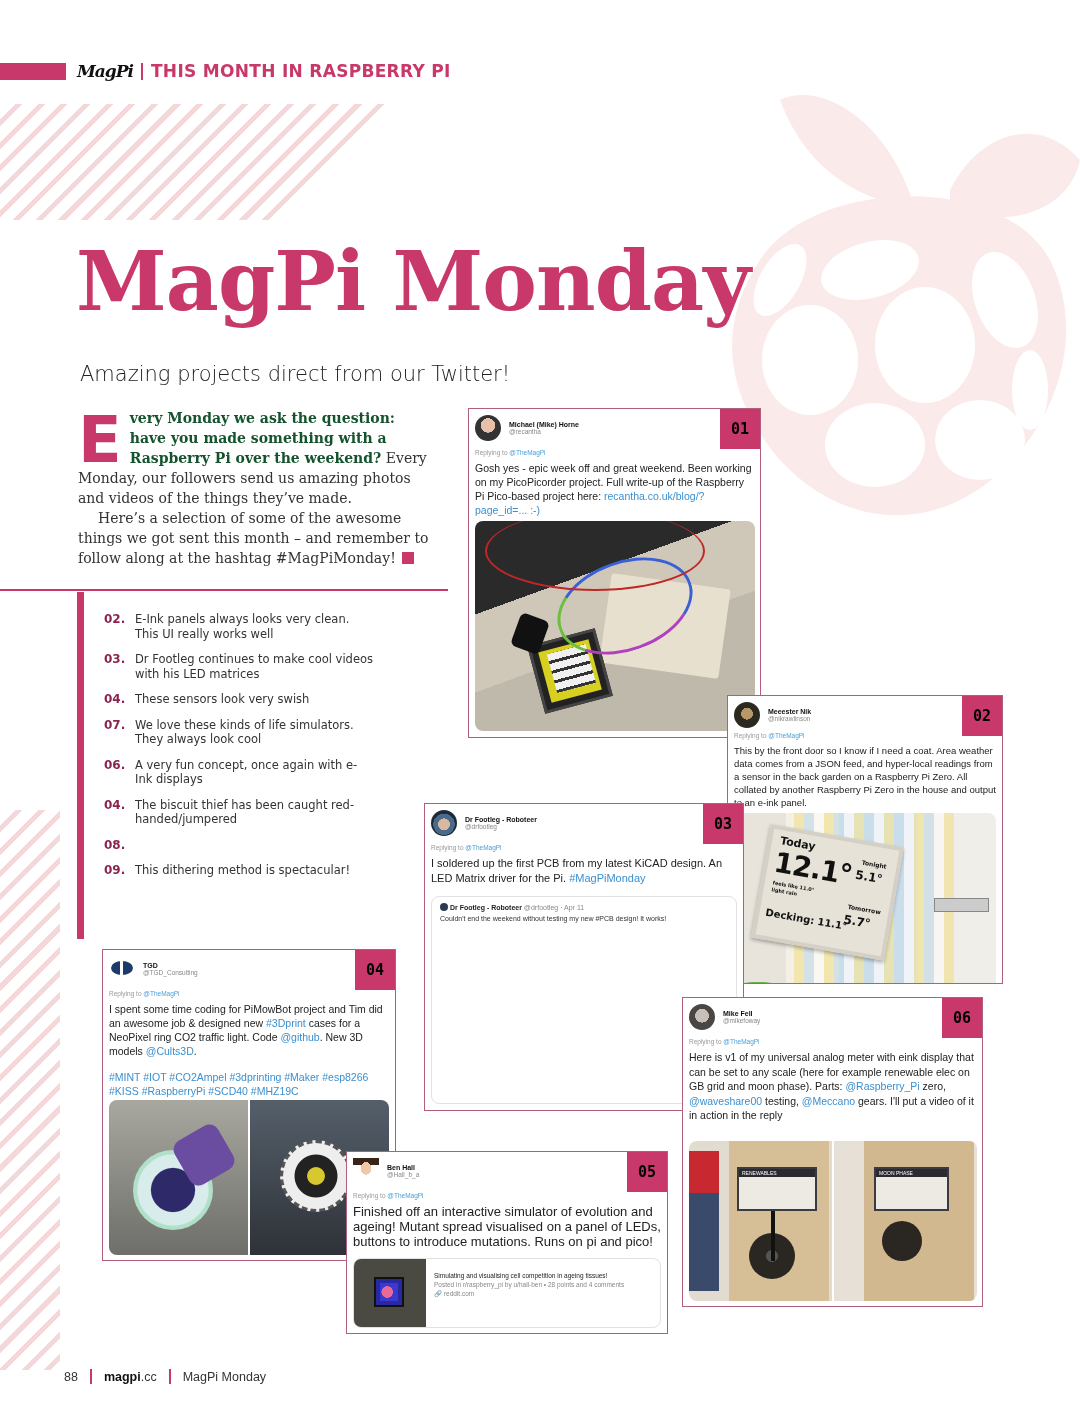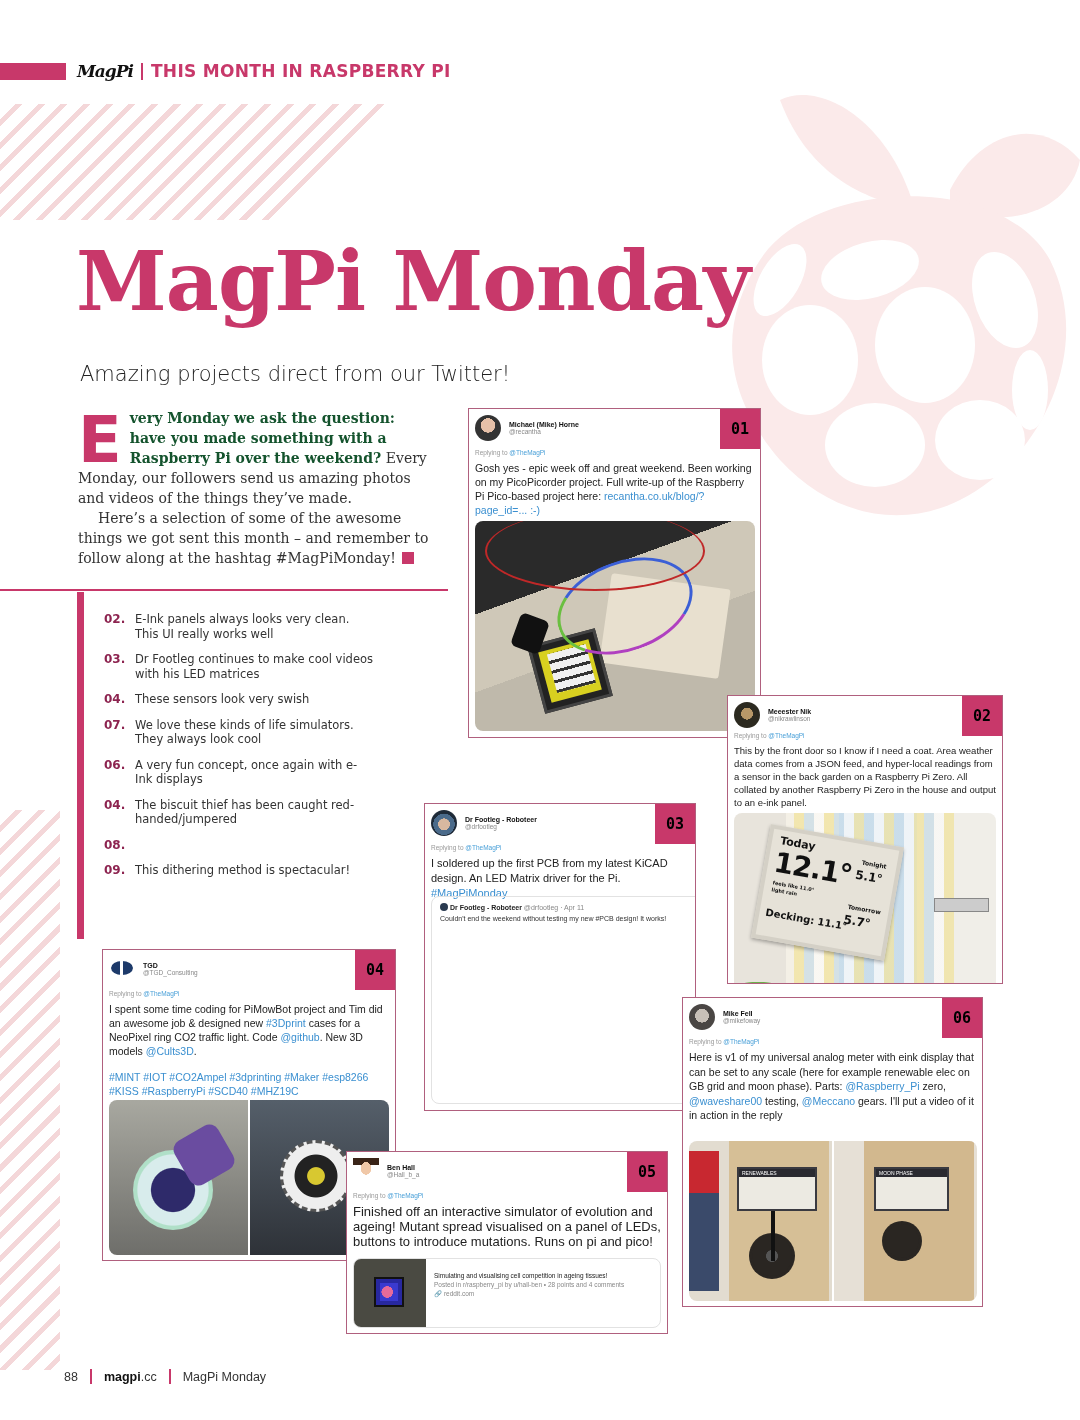--- a/index.html
+++ b/index.html
@@ -187,21 +187,21 @@
       <div style="position:absolute;left:92px;top:14px;font-size:6px;font-weight:bold;">Tonight</div>
       <div style="position:absolute;left:88px;top:24px;font-size:12px;font-weight:bold;">5.1°</div>
       <div style="position:absolute;left:86px;top:60px;font-size:6px;font-weight:bold;">Tomorrow</div>
       <div style="position:absolute;left:84px;top:70px;font-size:12px;font-weight:bold;">5.7°</div>
     </div>
     <div style="position:absolute;left:200px;top:85px;width:55px;height:14px;background:#ccc;border:1px solid #888;"></div>
     <div style="position:absolute;left:0;bottom:0;width:120px;height:40px;background:radial-gradient(ellipse at 20% 100%,#6ab04a 0 40%,transparent 41%),radial-gradient(ellipse at 70% 100%,#4f9a34 0 35%,transparent 36%);"></div>
   </div>
 </div>
 
-<div class="card" style="left:424px; top:803px; width:272px; height:308px;">
+<div class="card" style="left:424px; top:803px; width:320px; height:308px;">
   <div class="badge">03</div>
   <div class="tw-head">
     <div class="avatar" style="background:radial-gradient(circle at 50% 55%, #d8b8a0 0 30%, #4a6a8a 31% 55%, #1e2a38 56% 100%);"></div>
     <div>
       <div class="tw-name">Dr Footleg - Roboteer</div>
       <div class="tw-handle">@drfootleg</div>
     </div>
   </div>
   <div class="tw-reply"><span>Replying to </span><span class="link">@TheMagPi</span></div>
   <div class="tw-text" style="font-size:11px; line-height:15px;"><span>I soldered up the first PCB from my latest KiCAD design. An LED Matrix driver for the Pi. </span><span class="link">#MagPiMonday</span></div>

